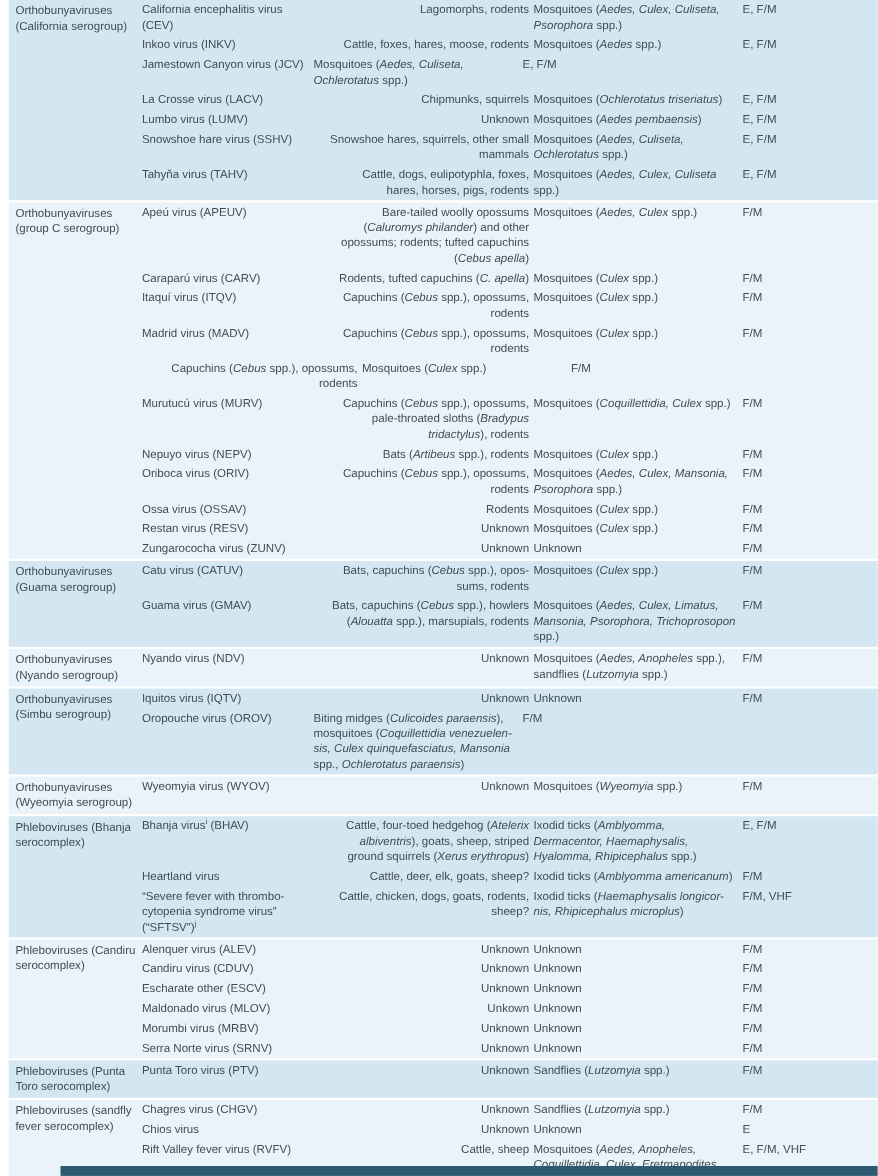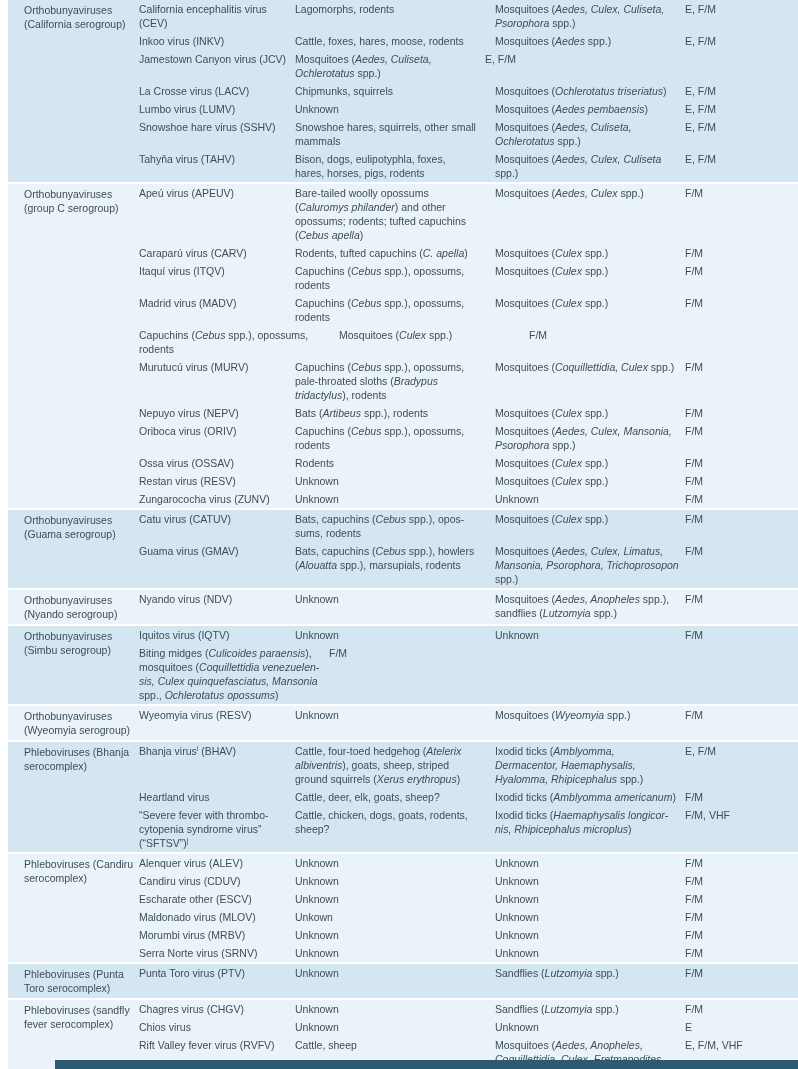--- a/index.html
+++ b/index.html
@@ -5,26 +5,26 @@
   html,body{margin:0;padding:0;}
   body{
     width:798px;height:1069px;overflow:hidden;background:var(--page-bg,#fff);
     font-family:"Liberation Sans",sans-serif;color:var(--text,#3e4d57);
     position:relative;
   }
   .table{position:absolute;left:8px;top:0;width:790px;font-size:10.5px;line-height:14px;}
   .section{display:flex;margin-bottom:2px;}
   .section.blue{background:var(--sec-blue,#d5e6f3);}
   .section.light{background:var(--sec-light,#ebf3fa);}
-  .group{flex:0 0 113px;padding:3px 2px 3px 16px;white-space:pre-line;}
+  .group{flex:0 0 113px;padding:3px 2px 3px 6px;white-space:pre-line;}
   .rows{flex:1;display:flex;flex-direction:column;}
   .row{display:flex;padding:2px 0;}
   .cell{white-space:pre-line;padding-right:4px;box-sizing:border-box;}
   .c-virus{flex:0 0 156px;}
-  .c-hosts{flex:0 0 200px;}
+  .c-hosts{flex:0 0 200px;text-align:right;}
   .c-vectors{flex:0 0 190px;}
   .c-code{flex:1;}
   i{font-style:italic;}
   sup{font-size:7px;line-height:0;}
   .bottom-bar{
     position:absolute;left:55px;right:0;bottom:0;height:9px;
     background:var(--bar,#2d5a70);
   }
 </style>
 </head>
@@ -70,21 +70,21 @@
         <div class="row">
           <div class="cell c-virus">Snowshoe hare virus (SSHV)</div>
           <div class="cell c-hosts">Snowshoe hares, squirrels, other small
 mammals</div>
           <div class="cell c-vectors">Mosquitoes (<i>Aedes, Culiseta,</i>
 <i>Ochlerotatus</i> spp.)</div>
           <div class="cell c-code">E, F/M</div>
         </div>
         <div class="row">
           <div class="cell c-virus">Tahyňa virus (TAHV)</div>
-          <div class="cell c-hosts">Bison, dogs, eulipotyphla, foxes,
+          <div class="cell c-hosts">Cattle, dogs, eulipotyphla, foxes,
 hares, horses, pigs, rodents</div>
           <div class="cell c-vectors">Mosquitoes (<i>Aedes, Culex, Culiseta</i>
 spp.)</div>
           <div class="cell c-code">E, F/M</div>
         </div>
       </div>
     </div>
     <div class="section light">
       <div class="group">Orthobunyaviruses
 (group C serogroup)</div>
@@ -205,34 +205,35 @@
       <div class="group">Orthobunyaviruses
 (Simbu serogroup)</div>
       <div class="rows">
         <div class="row">
           <div class="cell c-virus">Iquitos virus (IQTV)</div>
           <div class="cell c-hosts">Unknown</div>
           <div class="cell c-vectors">Unknown</div>
           <div class="cell c-code">F/M</div>
         </div>
         <div class="row">
+          <div class="cell c-virus">Oropouche virus (OROV)</div>
           <div class="cell c-vectors">Biting midges (<i>Culicoides paraensis</i>),
 mosquitoes (<i>Coquillettidia venezuelen-</i>
 <i>sis, Culex quinquefasciatus, Mansonia</i>
-spp., <i>Ochlerotatus opossums</i>)</div>
+spp., <i>Ochlerotatus paraensis</i>)</div>
           <div class="cell c-code">F/M</div>
         </div>
       </div>
     </div>
     <div class="section light">
       <div class="group">Orthobunyaviruses
 (Wyeomyia serogroup)</div>
       <div class="rows">
         <div class="row">
-          <div class="cell c-virus">Wyeomyia virus (RESV)</div>
+          <div class="cell c-virus">Wyeomyia virus (WYOV)</div>
           <div class="cell c-hosts">Unknown</div>
           <div class="cell c-vectors">Mosquitoes (<i>Wyeomyia</i> spp.)</div>
           <div class="cell c-code">F/M</div>
         </div>
       </div>
     </div>
     <div class="section blue">
       <div class="group">Phleboviruses (Bhanja
 serocomplex)</div>
       <div class="rows">

